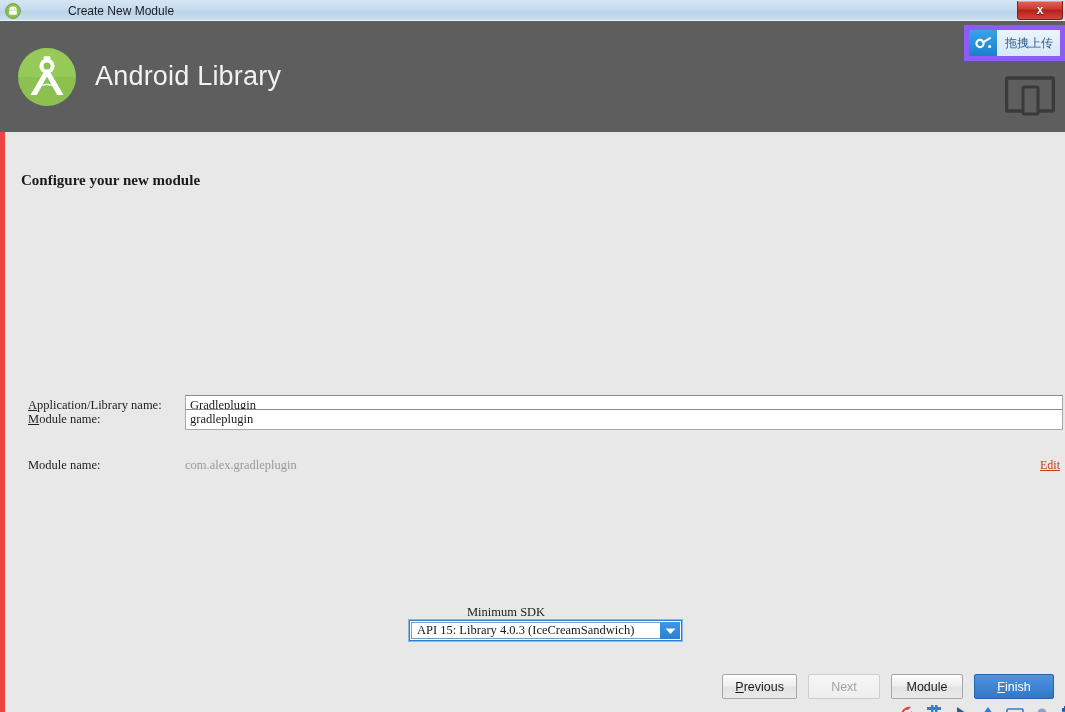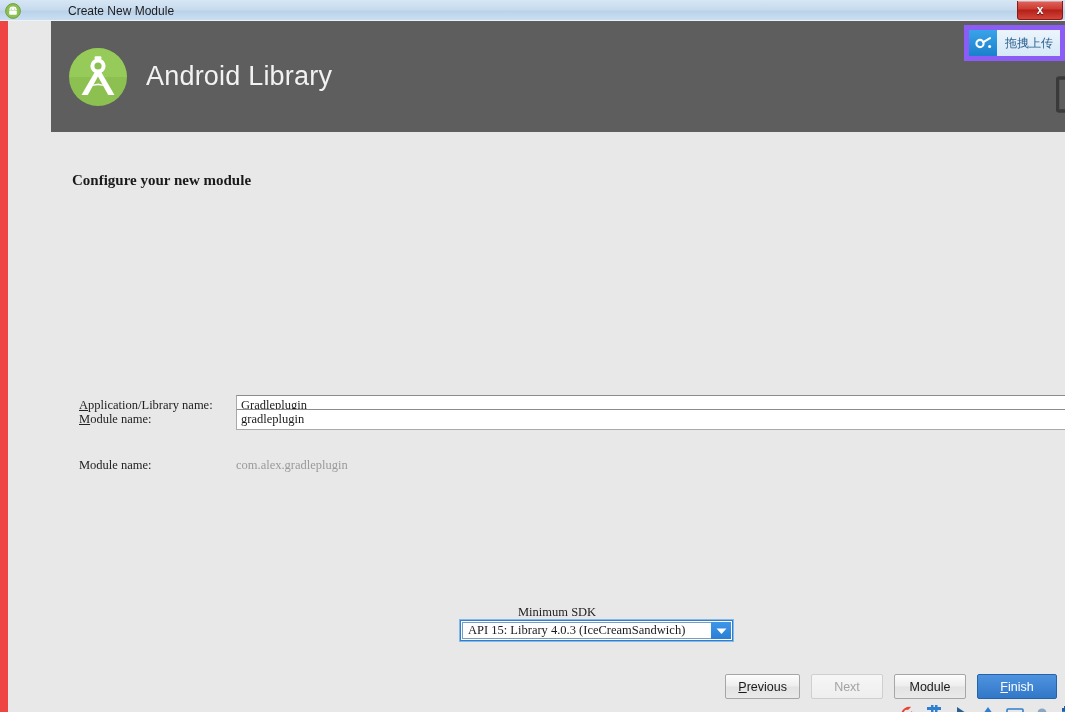--- a/index.html
+++ b/index.html
@@ -107,24 +107,23 @@
     text-shadow: 0 1px 1px rgba(0,0,0,.6);
     box-shadow: inset 0 1px 0 rgba(255,255,255,.35);
   }
 
   #dialog-body {
     position: absolute;
     left: 0; top: 21px;
     width: 1065px;
     height: 691px;
     background: #e8e8e8;
-    border-left: 8px solid #ef4444;
+    border-left: 5px solid #ef4444;
     border-right: 0;
     box-sizing: border-box;
-    padding-left: 48px;
   }
 
   
   #wizard-header {
     position: relative;
     margin-left: -5px;
     width: 1065px;
     height: 111px;
     background: #5e5e5e;
     display: flex;

